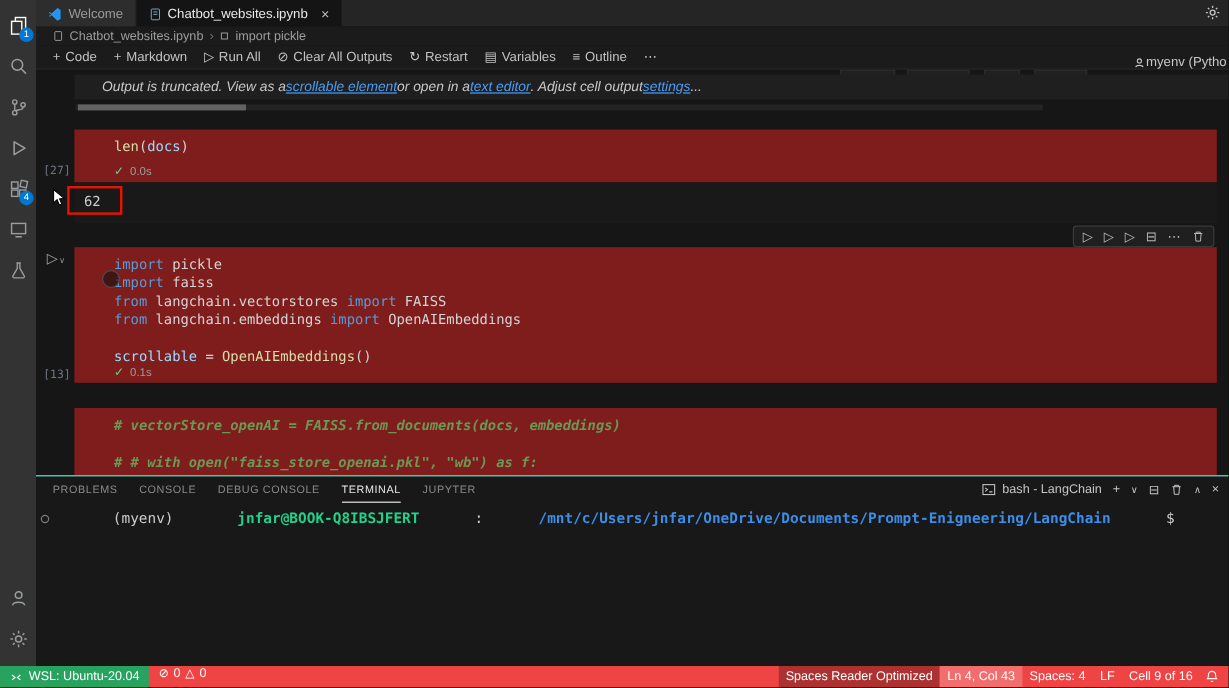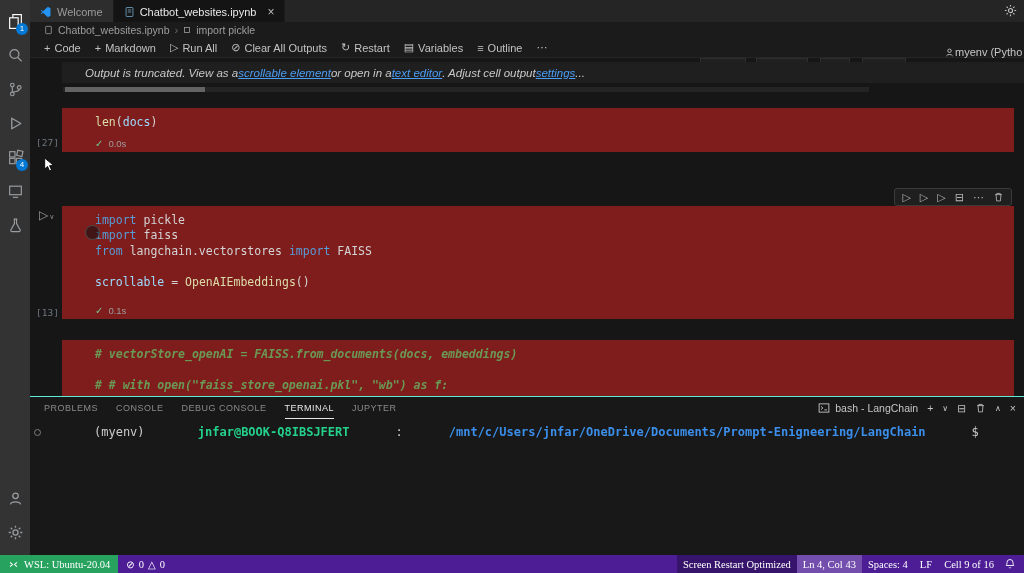--- a/index.html
+++ b/index.html
@@ -82,22 +82,22 @@
   .pctrls { position:absolute; right:8px; top:0; height:22px; display:flex; align-items:center; gap:9px; color:#c5c5c5; font-size:10.5px; }
   .pctrls .shell { display:flex; align-items:center; gap:5px; }
   .termline { position:absolute; left:4px; top:28px; display:flex; align-items:center;
     font-family:"DejaVu Sans Mono", monospace; font-size:12px; color:#cccccc; white-space:pre;gap:46px; }
   .promptdot { width:7px; height:7px; border:1px solid #7c7c7c; border-radius:50%; margin-right:7px; }
   .t-user { color:#23d18b; font-weight:bold; }
   .t-path { color:#3b8eea; font-weight:bold; }
   .termcursor { display:inline-block; width:7px; height:13px; border:1px solid #cfcfcf; margin-left:5px; }
 
   
-  .statusbar { position:absolute; left:0; top:555px; right:0; height:18px; background:#4c1d95; color:#ffffff;
-    display:flex; align-items:center; font-size:10.5px; z-index:7;font-family:Liberation Serif, serif; }
+  .statusbar { position:absolute; left:0; top:555px; right:0; height:18px; background:#ef4444; color:#ffffff;
+    display:flex; align-items:flex-start; font-size:10.5px; z-index:7; }
   .sb-remote { height:18px; background:#27a35f; display:flex; align-items:center; gap:5px; padding:0 8px; }
   .sb-problems { display:flex; align-items:center; gap:4px; margin-left:8px; }
   .sb-problems .g { font-size:10px; }
   .sb-right { margin-left:auto; display:flex; align-items:center; height:18px; }
   .sb-seg { padding:0 6px; height:18px; display:flex; align-items:center; white-space:nowrap; }
   .sb-sr { background:rgba(0,0,0,.28); }
   .sb-ln { background:rgba(255,255,255,.22); }
   .sb-bell { padding:0 8px 0 4px; display:flex; align-items:center; }
 </style>
 </head>
@@ -280,20 +280,24 @@
       <div class="codeblock">
           <div class="cl"><span class="t-fn">len</span><span class="t-pl">(</span><span class="t-var">docs</span><span class="t-pl">)</span></div>
         </div>
       <div class="cellstatus">
         <span class="check">✓</span>
         <span>0.0s</span>
       </div>
     </div>
     <div class="execlabel" style="left:6px;top:79px;">[27]</div>
 
+    <div class="output">
+      <span class="outval">62</span>
+      <span class="redbox"></span>
+    </div>
 
     <div class="pointer">
       <svg width="13" height="15" viewBox="0 0 11 14">
         <path d="M1 1v10.2l2.7-2.4 1.8 4.2 1.9-.8-1.8-4.1 3.6-.4z" fill="#ffffff" stroke="#000000" stroke-width="0.8"></path>
       </svg>
     </div>
 
     <div class="celltoolbar">
       <span>▷</span>
       <span>▷</span>
@@ -310,20 +314,21 @@
     <div class="runbtn">
       <span>▷</span>
       <span class="chev">∨</span>
     </div>
 
     <div class="cell" style="top:148px;height:113px;">
       <div class="codeblock">
           <div class="cl"><span class="t-kw">import</span><span class="t-pl"> pickle</span></div>
           <div class="cl"><span class="t-kw">import</span><span class="t-pl"> faiss</span></div>
           <div class="cl"><span class="t-kw">from</span><span class="t-pl"> langchain.vectorstores </span><span class="t-kw">import</span><span class="t-pl"> FAISS</span></div>
+          <div class="cl"><span class="t-kw">from</span><span class="t-pl"> langchain.embeddings </span><span class="t-kw">import</span><span class="t-pl"> OpenAIEmbeddings</span></div>
           <div class="cl">&nbsp;</div>
           <div class="cl"><span class="t-var">scrollable</span><span class="t-pl"> = </span><span class="t-fn">OpenAIEmbeddings</span><span class="t-pl">()</span></div>
         </div>
       <div class="cellstatus">
         <span class="check">✓</span>
         <span>0.1s</span>
       </div>
     </div>
     <div class="execlabel" style="left:6px;top:249px;">[13]</div>
     <div class="clickring"></div>
@@ -386,21 +391,21 @@
       </span>
       <span>WSL: Ubuntu-20.04</span>
     </div>
     <div class="sb-problems">
       <span class="g">⊘</span>
       <span>0</span>
       <span class="g">△</span>
       <span>0</span>
     </div>
     <div class="sb-right">
-      <span class="sb-seg sb-sr">Screen Restart Optimized</span>
+      <span class="sb-seg sb-sr">Spaces Reader Optimized</span>
       <span class="sb-seg sb-ln">Ln 4, Col 43</span>
       <span class="sb-seg">Spaces: 4</span>
       <span class="sb-seg">LF</span>
       <span class="sb-seg">Cell 9 of 16</span>
       <span class="sb-bell">
         <svg width="12" height="12" viewBox="0 0 16 16" fill="none" stroke="#ffffff" stroke-width="1.2">
           <path d="M8 2a4 4 0 0 1 4 4c0 3 1 4 1 4H3s1-1 1-4a4 4 0 0 1 4-4zM6.8 12.5a1.3 1.3 0 0 0 2.4 0"></path>
         </svg>
       </span>
     </div>

